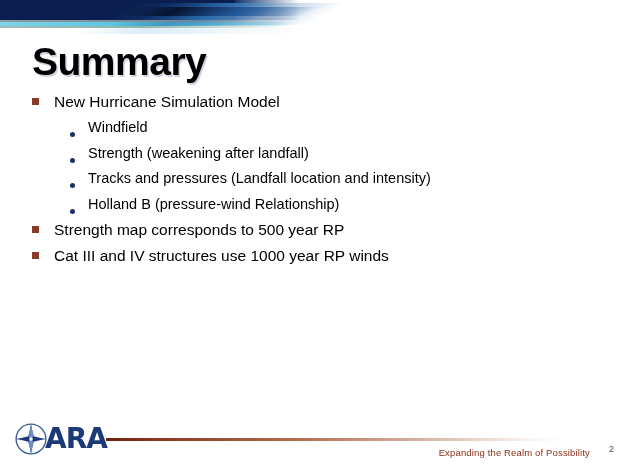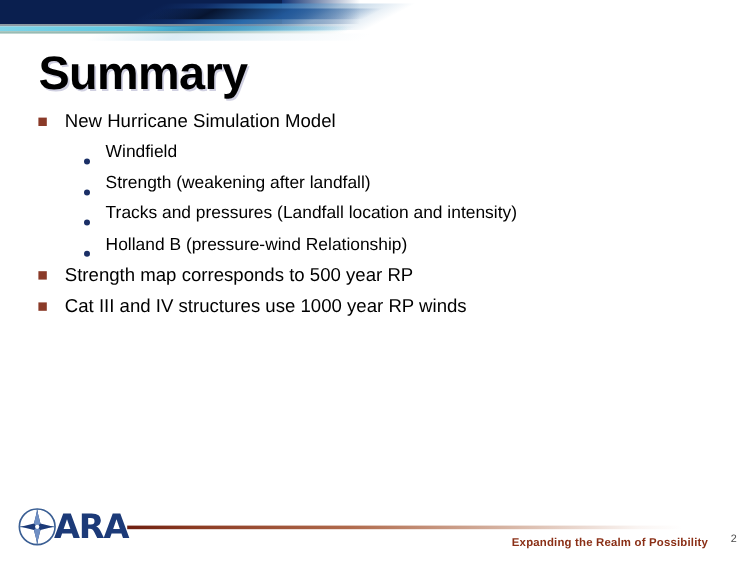--- a/index.html
+++ b/index.html
@@ -188,21 +188,21 @@
     top: 22px;
     width: 462px;
     height: 3px;
     background: linear-gradient(to right, #6e1f10 0%, #8b3a22 12%, #b06a4c 40%, #d6b3a2 68%, rgba(240,225,218,0.35) 92%, rgba(255,255,255,0) 100%);
   }
   .tagline {
     position: absolute;
     right: 34px;
     top: 31px;
     font-size: 9.5px;
-    font-weight: bold;
+    font-weight: normal;
     color: #8a2f16;
     letter-spacing: 0.15px;
   }
   .page-num {
     position: absolute;
     right: 10px;
     top: 28px;
     font-size: 9px;
     color: #4a4a4a;
   }

